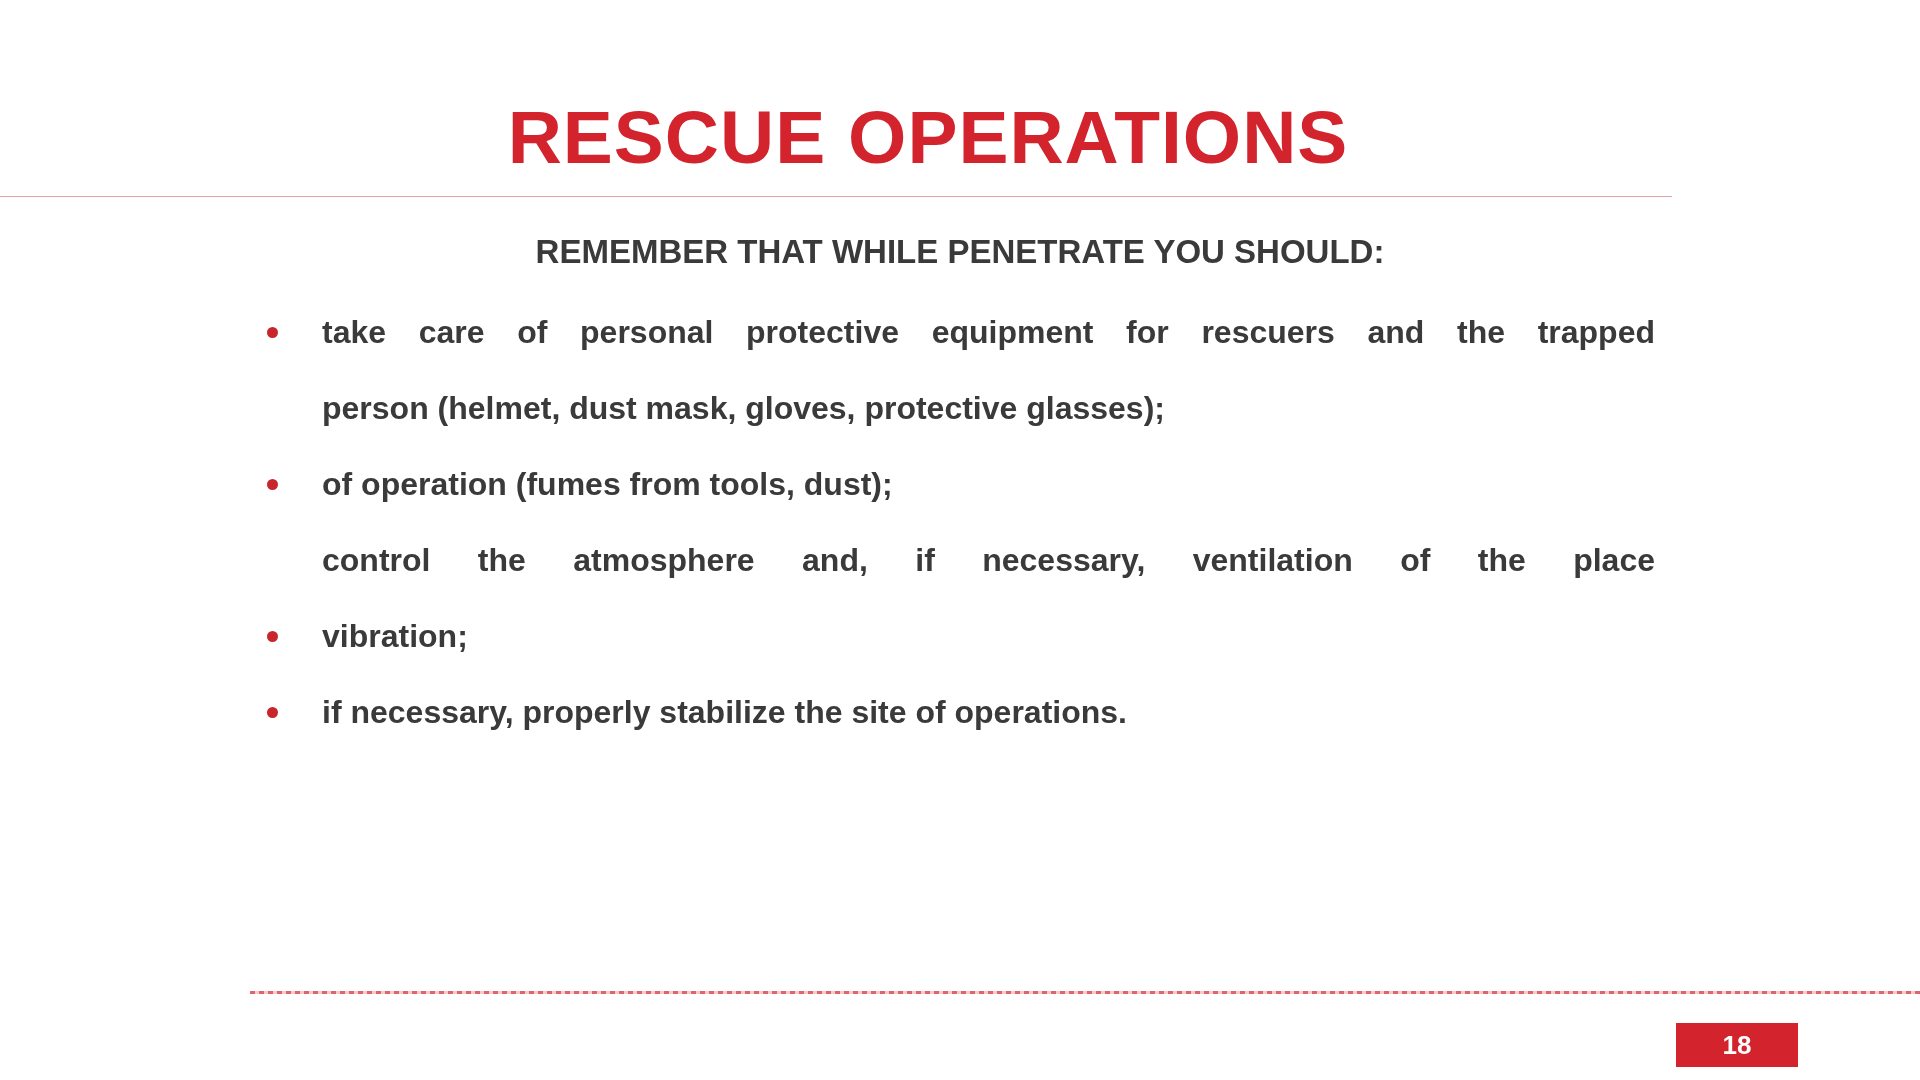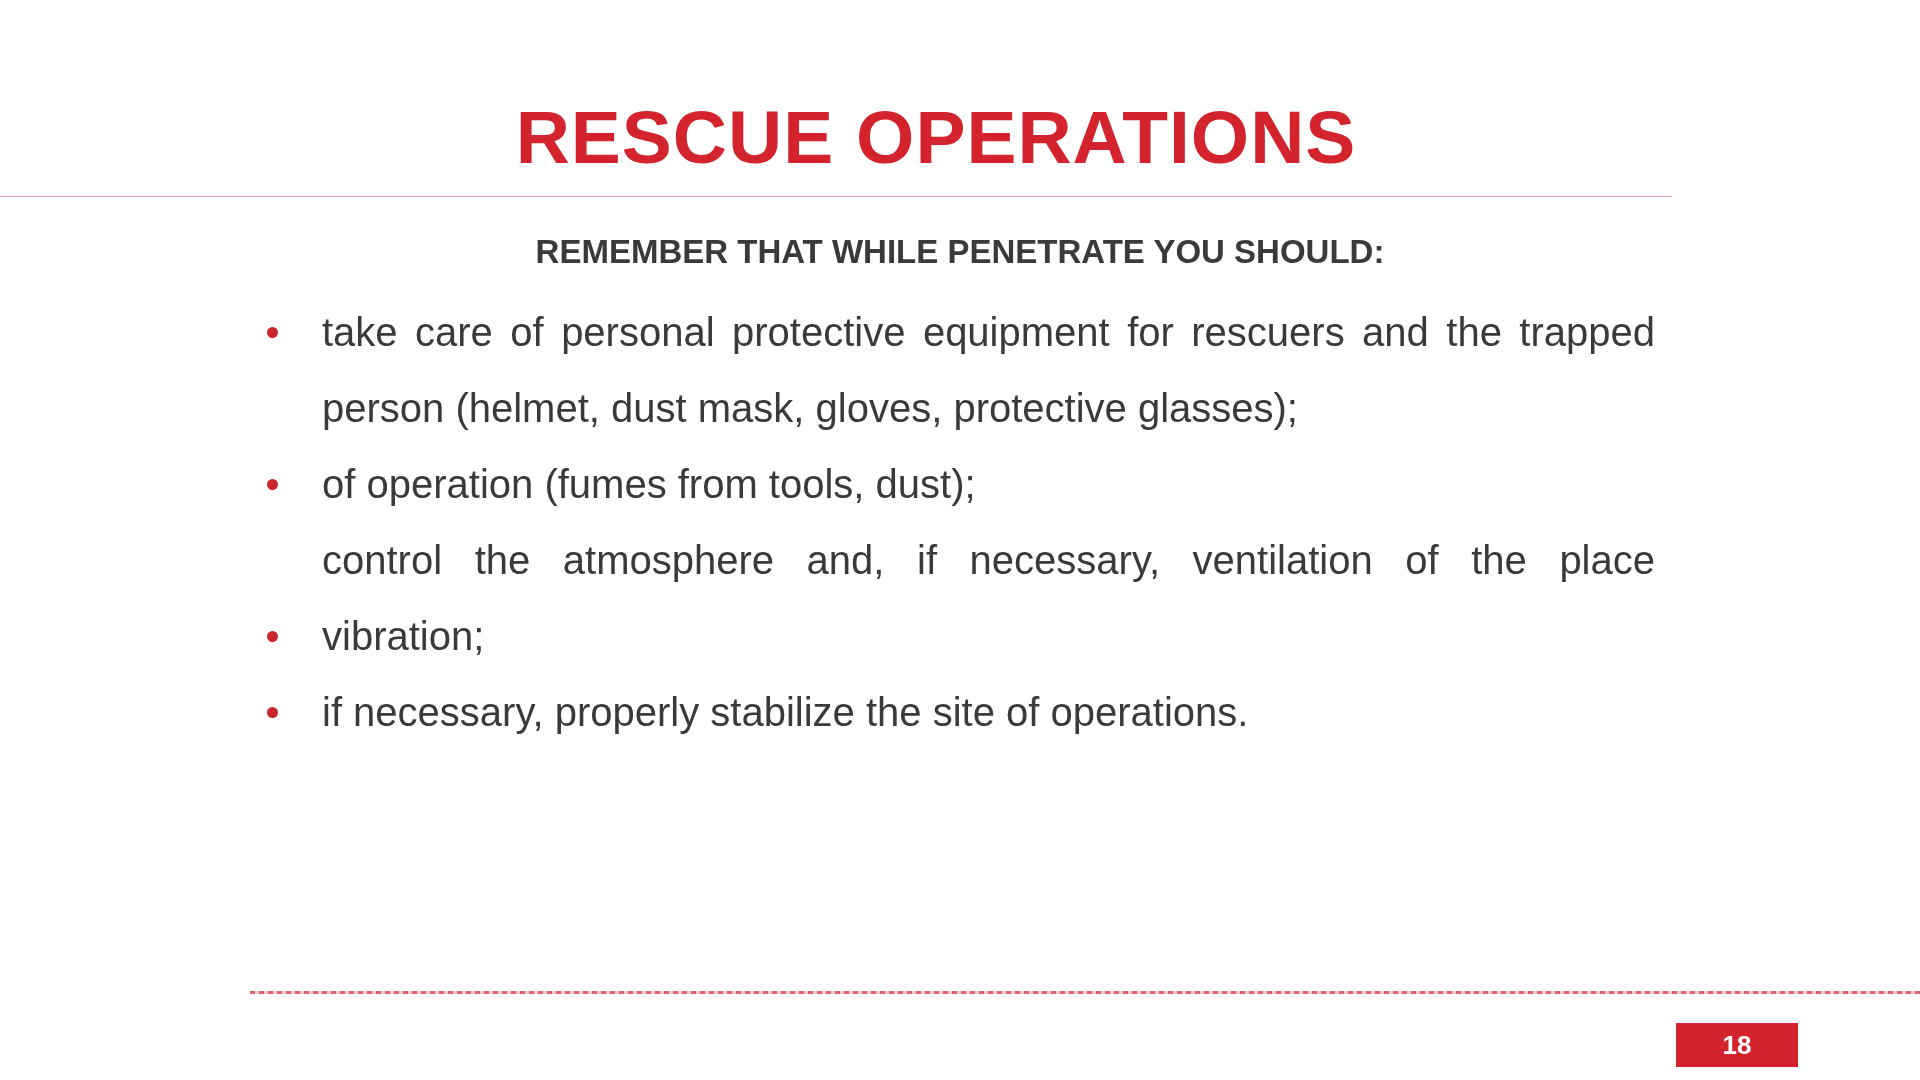--- a/index.html
+++ b/index.html
@@ -13,21 +13,21 @@
   html,body{margin:0;padding:0;background:#ffffff;}
   .page{
     position:relative;
     width:1920px;height:1080px;
     background:#ffffff;
     overflow:hidden;
     font-family:"Liberation Sans", sans-serif;
   }
   .title{
     position:absolute;
-    left:16px;top:92px;width:1840px;
+    left:8px;top:92px;width:1840px;
     text-align:center;
     font-size:75px;line-height:90px;
     font-weight:bold;
     letter-spacing:1px;
     color:var(--accent);
   }
   .hairline{
     position:absolute;
     left:0;top:196px;
     width:1672px;height:1px;
@@ -55,25 +55,26 @@
   }
   .bullet .dot{
     position:absolute;
     left:2px;top:33px;
     width:11px;height:11px;
     border-radius:50%;
     background:var(--dot);
   }
   .lines{width:1333px;}
   .line{
-    font-size:40px;
+    font-size:32px;
     line-height:76px;
     color:var(--text);
     text-align:left;
     white-space:normal;
+    font-weight:bold;
   }
   .line.just{
     text-align:justify;
     text-align-last:justify;
   }
   .dotted-rule{
     position:absolute;
     left:250px;top:991px;
     width:1670px;height:3px;
     background:repeating-linear-gradient(90deg,

